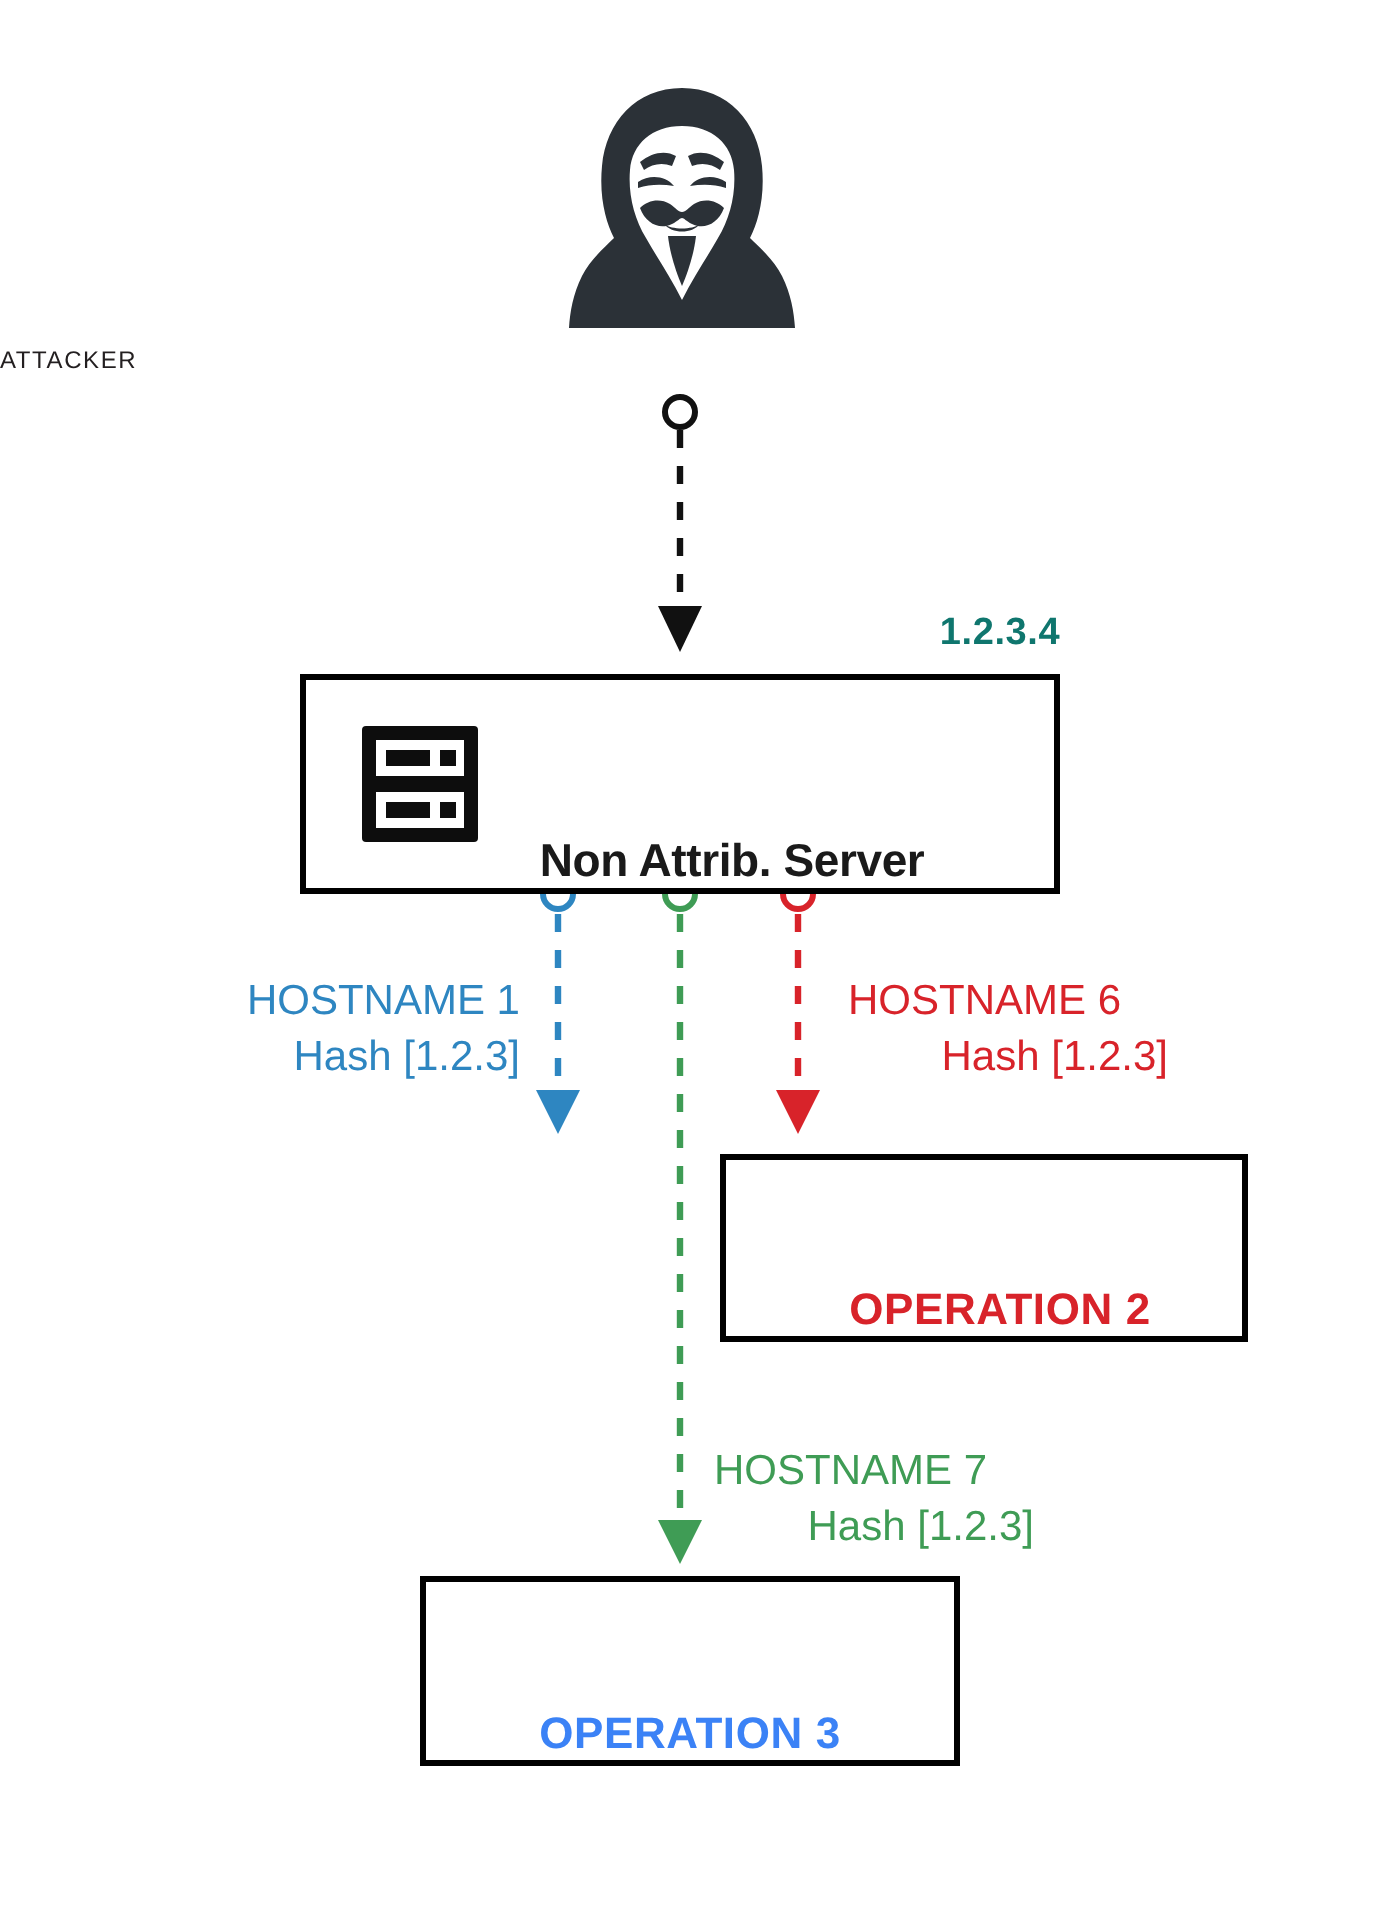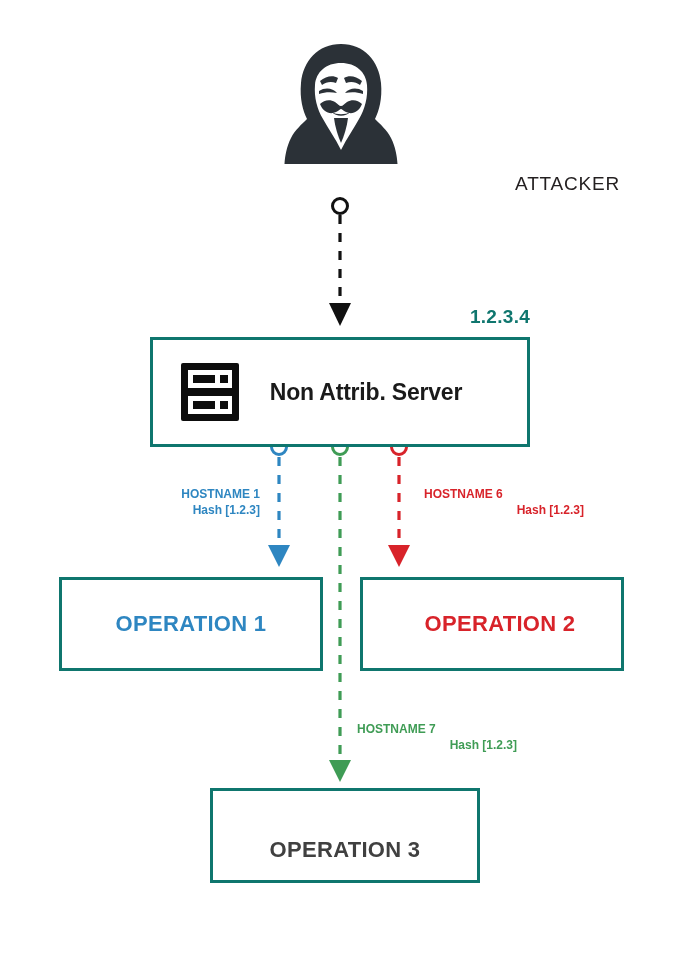--- a/index.html
+++ b/index.html
@@ -31,22 +31,22 @@
     left: 276px;
     top: 42px;
     width: 130px;
     height: 125px;
   }
   .attacker-label {
     position: absolute;
     left: 0;
     top: 173px;
     width: 620px;
-    text-align: right;
-    font-size: 19px;
+    text-align: left;
+    font-size: 12px;
     letter-spacing: 0.8px;
     color: #231f20;
     font-weight: 400;
   }
 
   
   .ip-label {
     position: absolute;
     left: 440px;
     top: 306px;
@@ -55,24 +55,24 @@
     font-size: 19px;
     font-weight: 700;
     color: #0f766e;
     letter-spacing: 0.3px;
   }
 
   
   .box {
     position: absolute;
     background: #ffffff;
-    border: 3px solid #0f766e;
+    border: 3px solid #000000;
     box-sizing: border-box;
     display: flex;
-    align-items: center;
+    align-items: flex-end;
   }
   #server-box {
     left: 150px;
     top: 337px;
     width: 380px;
     height: 110px;
     justify-content: flex-start;
   }
   .server-icon {
     position: absolute;
@@ -117,22 +117,22 @@
   }
   .op-label {
     font-size: 22px;
     font-weight: 700;
     letter-spacing: 0.3px;
   }
 
   
   .hostname-label {
     position: absolute;
-    font-size: 12px;
-    font-weight: 700;
+    font-size: 21px;
+    font-weight: 400;
     line-height: 1.33;
     white-space: nowrap;
   }
   #hostname1-label {
     left: 110px;
     top: 487px;
     width: 150px;
     text-align: right;
   }
   #hostname2-label {
@@ -235,25 +235,22 @@
   <div class="hostname-label" id="hostname2-label" style="color:#D8232A;">
     <span>HOSTNAME 6</span>
     <span class="hostname-line2">Hash [1.2.3]</span>
   </div>
 
   <div class="hostname-label" id="hostname3-label" style="color:#3F9C55;">
     <span>HOSTNAME 7</span>
     <span class="hostname-line2">Hash [1.2.3]</span>
   </div>
 
-  <div class="box" id="op1-box">
-    <div class="op-label" style="color:#2E86C1;">OPERATION 1</div>
-  </div>
 
   <div class="box" id="op2-box">
     <div class="op-label" style="color:#D8232A;">OPERATION 2</div>
   </div>
 
   <div class="box" id="op3-box">
-    <div class="op-label" style="color:#404040;margin-top:28px;">OPERATION 3</div>
+    <div class="op-label" style="color:#3b82f6;margin-top:28px;">OPERATION 3</div>
   </div>
 
 </div>
 
 </body></html>

